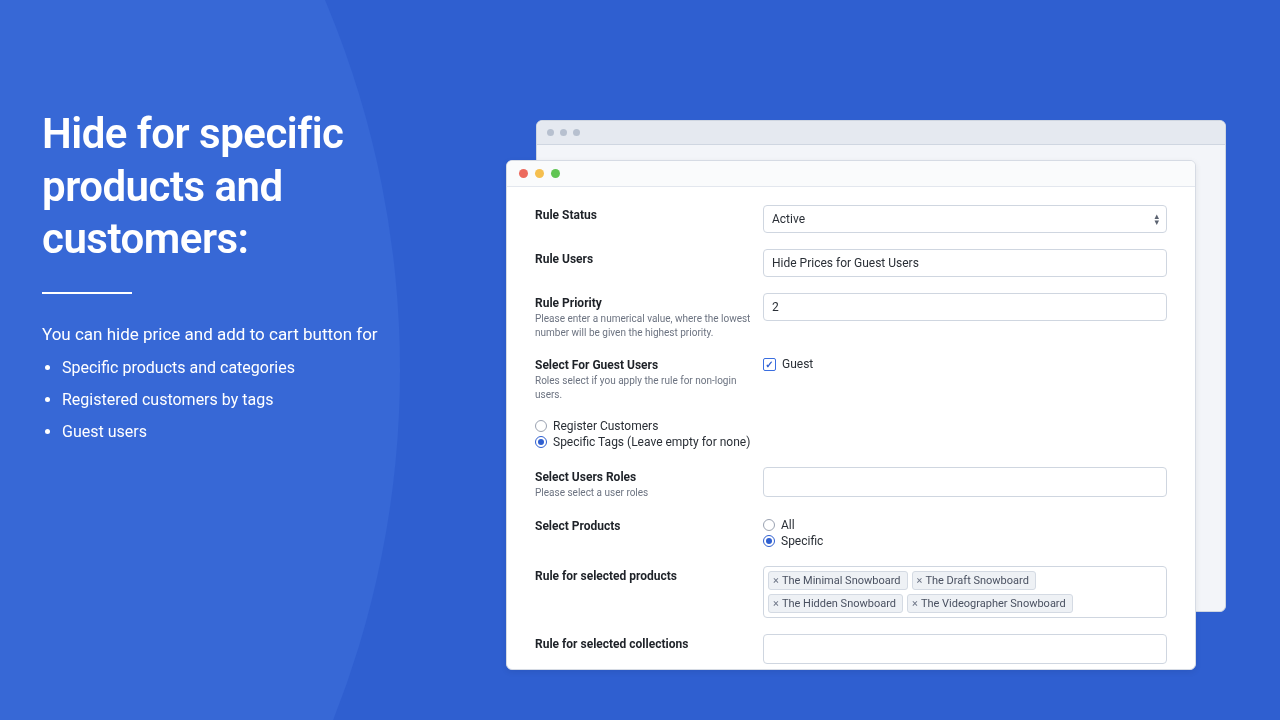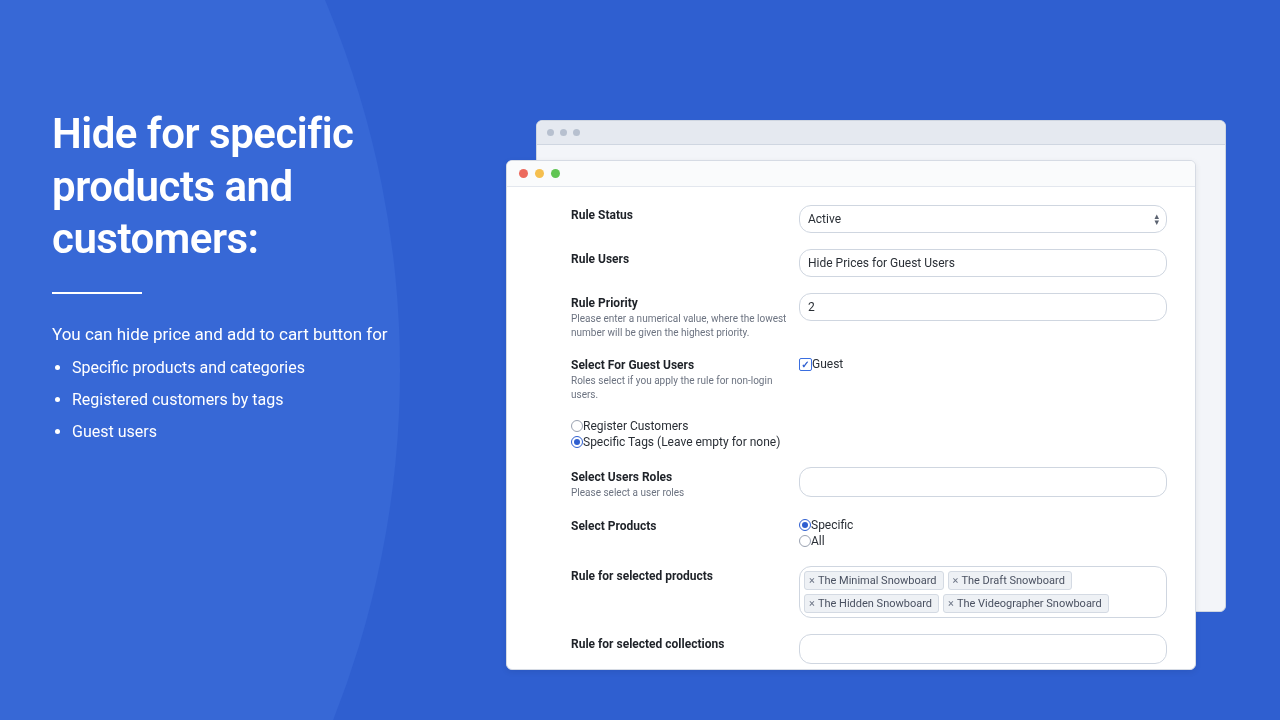--- a/index.html
+++ b/index.html
@@ -11,21 +11,21 @@
   }
   .big-circle {
     position: absolute;
     width: 1900px; height: 1900px;
     border-radius: 50%;
     background: #3768d6;
     left: -1500px; top: -580px;
   }
   .left-panel {
     position: absolute;
-    left: 52px; top: 108px;
+    left: 42px; top: 108px;
     width: 400px;
     color: #fff;
   }
   .left-panel h1 {
     font-size: 42px;
     font-weight: 600;
     line-height: 1.25;
     letter-spacing: -0.5px;
   }
   .divider {
@@ -87,21 +87,20 @@
   }
   .dot-red   { background: #ec6a5e; }
   .dot-yel   { background: #f5bf4f; }
   .dot-grn   { background: #61c554; }
   .titlebar .dot { width: 9px; height: 9px; }
 
   .form {
     padding: 10px 28px 20px 28px;
     font-size: 12px;
     color: #2a2f36;
-    margin-left: 36px;
   }
   .row {
     display: flex;
     padding: 8px 0;
     align-items: flex-start;
   }
   .label-col {
     width: 228px;
     flex-shrink: 0;
     padding-top: 3px;
@@ -116,36 +115,37 @@
     color: #6c7381;
     line-height: 1.35;
     margin-top: 2px;
     padding-right: 10px;
   }
   .input-col { flex: 1; }
 
   .select, .text-input, .tag-box {
     width: 100%;
     border: 1px solid #cfd6e0;
-    border-radius: 12px;
+    border-radius: 4px;
     background: #fff;
     font-size: 12px;
     color: #2a2f36;
     padding: 6px 8px;
     font-family: inherit;
   }
   .select-wrap { position: relative; }
   .select { padding-right: 22px; }
   .updown {
     position: absolute; right: 8px; top: 50%; transform: translateY(-50%);
     font-size: 9px; color: #5b6270; pointer-events: none;
     display: flex; flex-direction: column; line-height: 6px;
   }
   .check-line, .radio-line {
     display: flex; align-items: center;
+    gap: 6px;
     font-size: 12px;
     margin: 2px 0;
   }
   .cb {
     width: 13px; height: 13px;
     border: 1px solid #3a6ee0;
     border-radius: 2px;
     display: inline-flex; align-items: center; justify-content: center;
     font-size: 10px; color: #2f5fd0;
     background: #fff;
@@ -287,26 +287,26 @@
         <div class="tag-box empty"></div>
       </div>
     </div>
 
     <div class="row">
       <div class="label-col">
         <div class="lbl">Select Products</div>
       </div>
       <div class="input-col">
         <div class="radio-line">
+          <span class="rb"></span>
+          <span>All</span>
+        </div>
+        <div class="radio-line">
           <span class="rb sel"></span>
           <span>Specific</span>
-        </div>
-        <div class="radio-line">
-          <span class="rb"></span>
-          <span>All</span>
         </div>
       </div>
     </div>
 
     <div class="row products-tags">
       <div class="label-col">
         <div class="lbl">Rule for selected products</div>
       </div>
       <div class="input-col">
         <div class="tag-box" id="products-tagbox">

